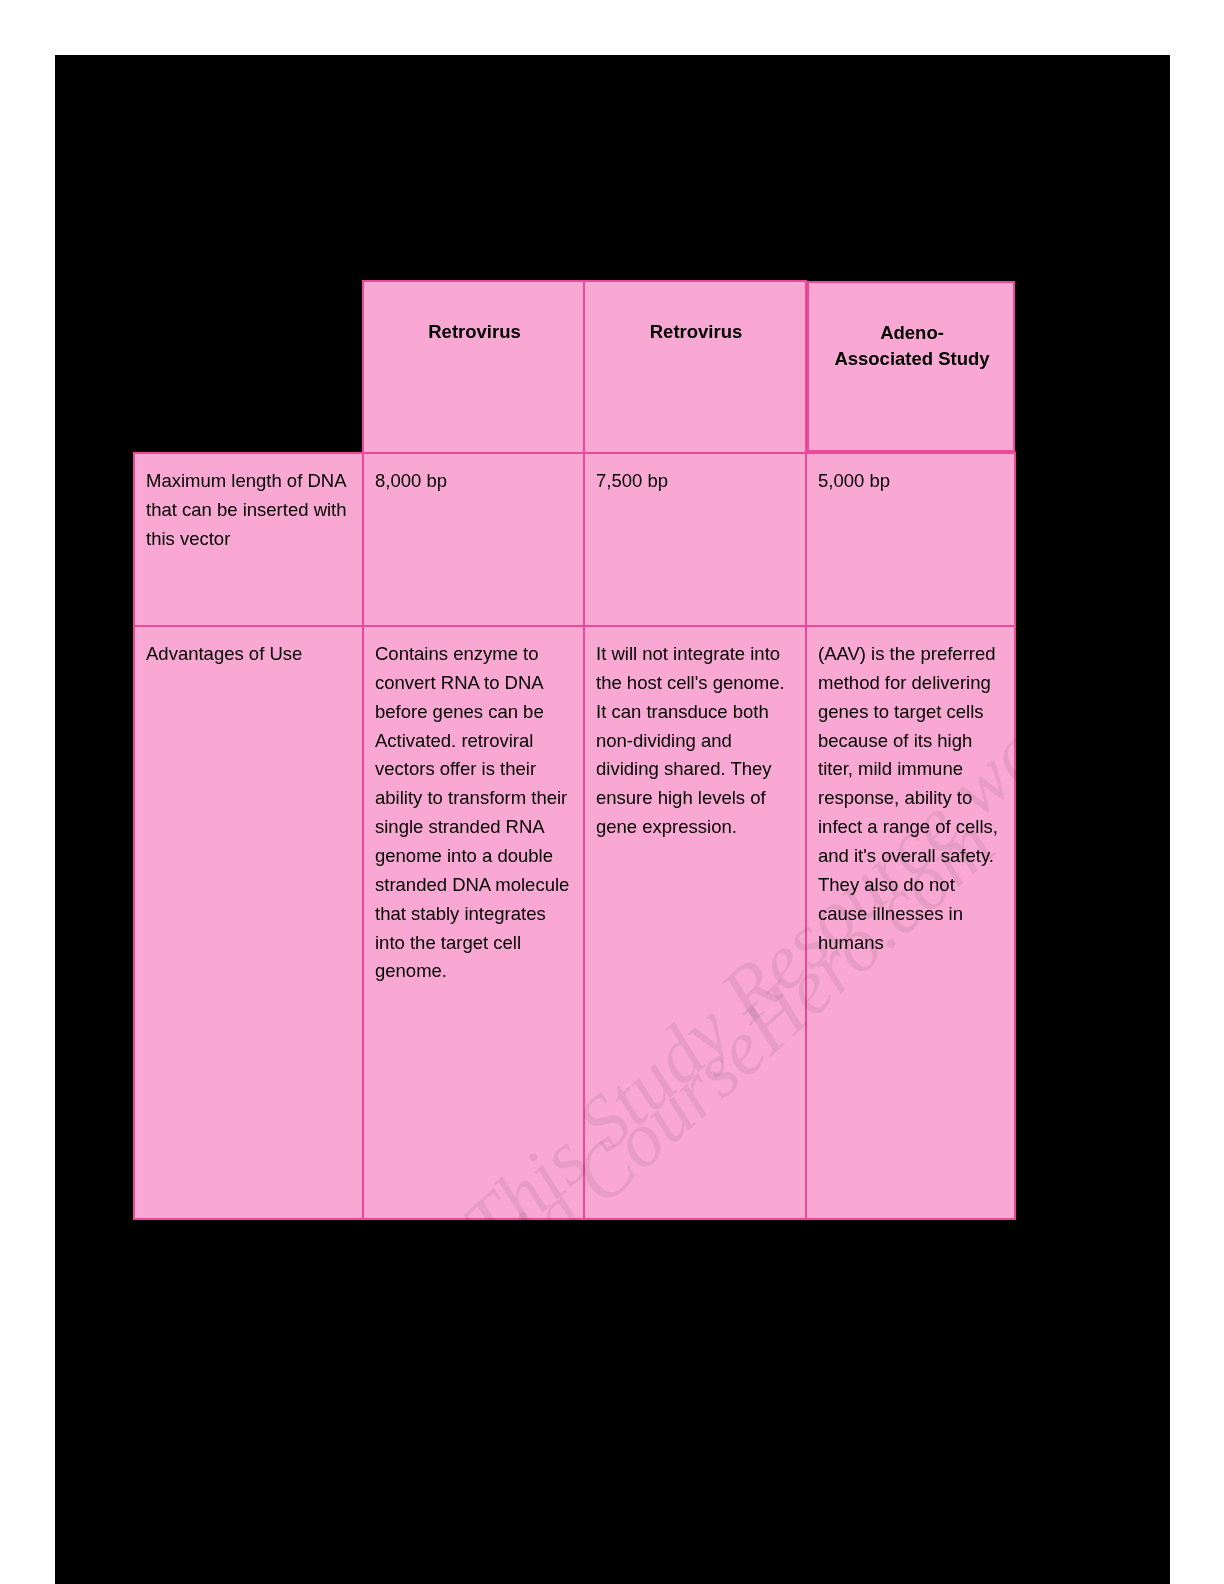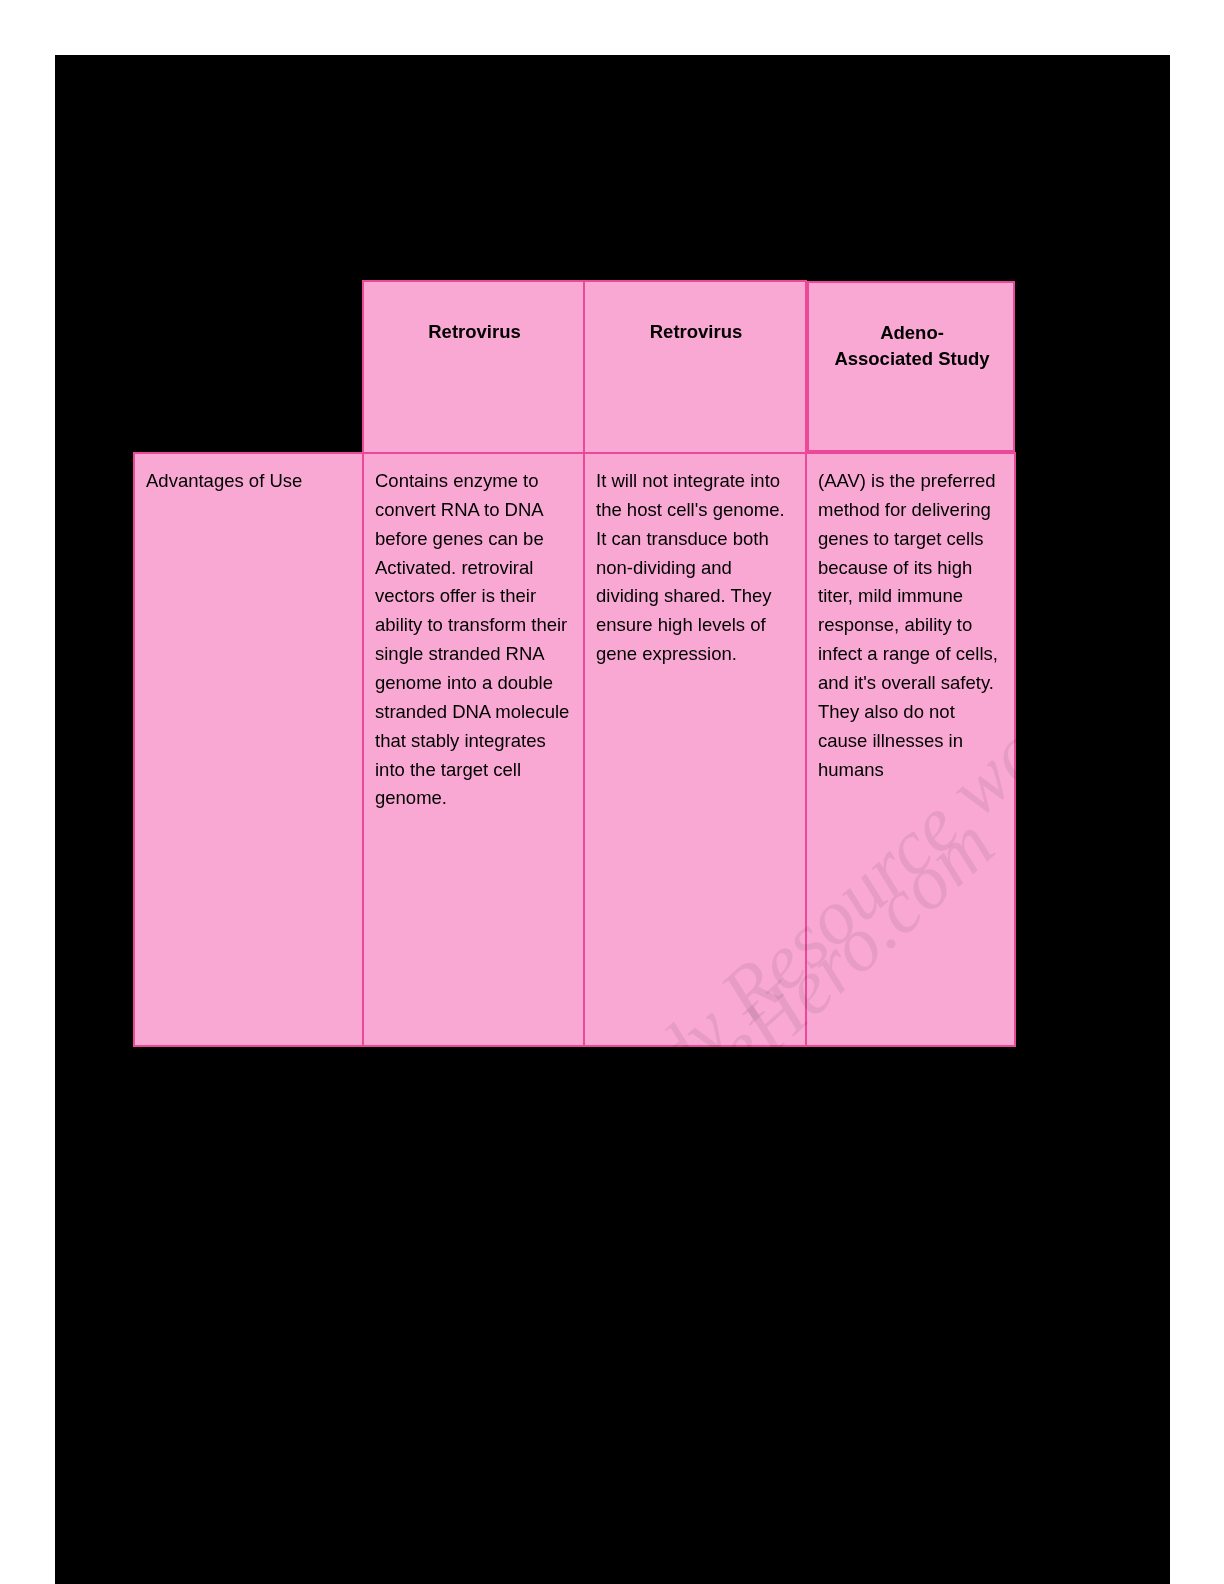--- a/index.html
+++ b/index.html
@@ -133,20 +133,26 @@
     <thead>
       <tr>
         <th class="blank-head"></th>
         <th>Retrovirus</th>
         <th>Retrovirus</th>
         <th class="cell-text">Adeno-
 Associated Study</th>
       </tr>
     </thead>
     <tbody>
+      <tr class="row-2">
+        <td>Maximum length of DNA that can be inserted with this vector</td>
+        <td>8,000 bp</td>
+        <td> 7,500 bp</td>
+        <td> 5,000 bp</td>
+      </tr>
       <tr class="row-3">
         <td>Advantages of Use</td>
         <td>Contains enzyme to convert RNA to DNA before genes can be Activated. retroviral vectors offer is their ability to transform their single stranded RNA genome into a double stranded DNA molecule that stably integrates into the target cell genome.</td>
         <td>It will not integrate into the host cell's genome. It can transduce both non-dividing and dividing shared. They ensure high levels of gene expression.</td>
         <td>(AAV) is the preferred method for delivering genes to target cells because of its high titer, mild immune response, ability to infect a range of cells, and it's overall safety. They also do not cause illnesses in humans</td>
       </tr>
     </tbody>
   </table>
 
   <div id="watermark">

